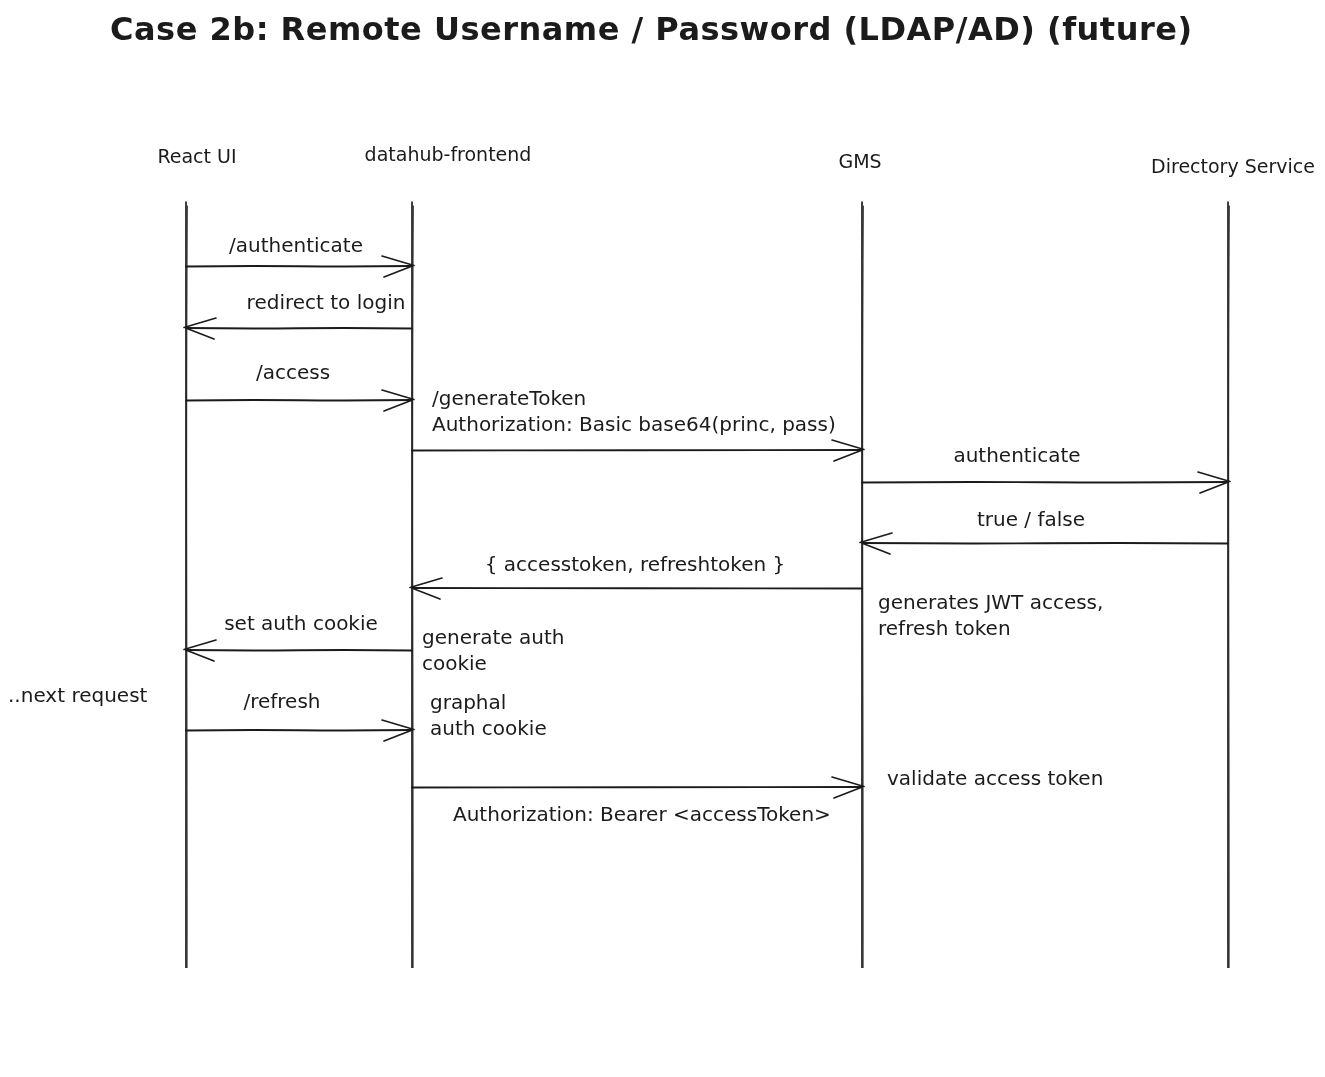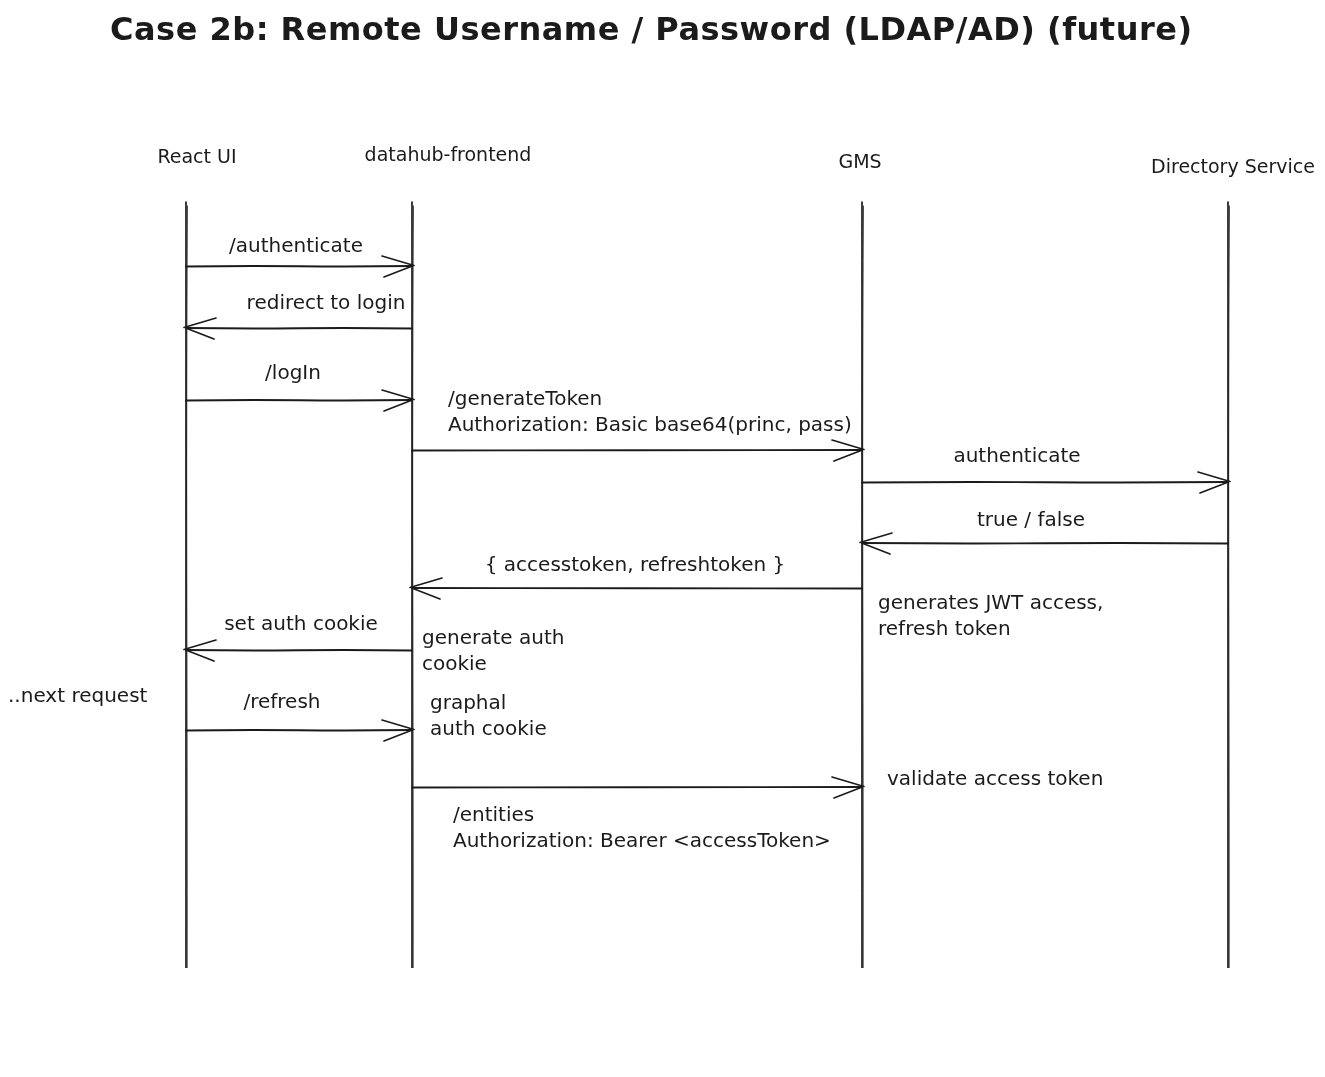--- a/index.html
+++ b/index.html
@@ -57,27 +57,27 @@
       <path d="M 832 777 L 864 786.5" stroke="#1b1b1b" stroke-width="1.7" fill="none" stroke-linecap="round"></path>
       <path d="M 834 798 L 861 787.5" stroke="#1b1b1b" stroke-width="1.7" fill="none" stroke-linecap="round"></path>
     </svg>
   <div id="labels-layer">
       <div class="actor-label" style="left: 197px; top: 144px;">React UI</div>
       <div class="actor-label" style="left: 424px; top: 142px; margin-left: 24px;">datahub-frontend</div>
       <div class="actor-label" style="left: 860px; top: 149px;">GMS</div>
       <div class="actor-label" style="left: 1233px; top: 154px; text-align: center;">Directory Service</div>
       <div class="lbl center" style="left: 296px; top: 232px;">/authenticate</div>
       <div class="lbl center" style="left: 282px; top: 289px; margin-left: 44px;">redirect to login</div>
-      <div class="lbl center" style="left: 293px; top: 359px;">/logIn</div>
+      <div class="lbl center" style="left: 293px; top: 359px;">/access</div>
       <div class="lbl center" style="left: 1017px; top: 442px;">authenticate</div>
       <div class="lbl center" style="left: 1031px; top: 506px;">true / false</div>
       <div class="lbl center" style="left: 635px; top: 551px;">{ accesstoken, refreshtoken }</div>
       <div class="lbl center" style="left: 301px; top: 610px;">set auth cookie</div>
       <div class="lbl center" style="left: 282px; top: 688px;">/refresh</div>
-      <div class="lbl" style="left: 432px; top: 385px; margin-left: 16px;">
+      <div class="lbl" style="left: 432px; top: 385px;">
         <span class="note-line">/generateToken</span>
         <span class="note-line">Authorization: Basic base64(princ, pass)</span>
       </div>
       <div class="lbl" style="left: 878px; top: 589px;">
         <span class="note-line">generates JWT access,</span>
         <span class="note-line">refresh token</span>
       </div>
       <div class="lbl" style="left: 422px; top: 609px; margin-top: 15px;">
         <span class="note-line">generate auth</span>
         <span class="note-line">cookie</span>
@@ -86,17 +86,16 @@
         <span class="note-line">..next request</span>
       </div>
       <div class="lbl" style="left: 430px; top: 689px;">
         <span class="note-line">graphal</span>
         <span class="note-line">auth cookie</span>
       </div>
       <div class="lbl" style="left: 887px; top: 765px;">
         <span class="note-line">validate access token</span>
       </div>
       <div class="lbl" style="left: 453px; top: 801px;">
-        <span class="note-line">/entities</span>
         <span class="note-line">Authorization: Bearer &lt;accessToken&gt;</span>
       </div>
     </div>
 </div>
 
 </body></html>

